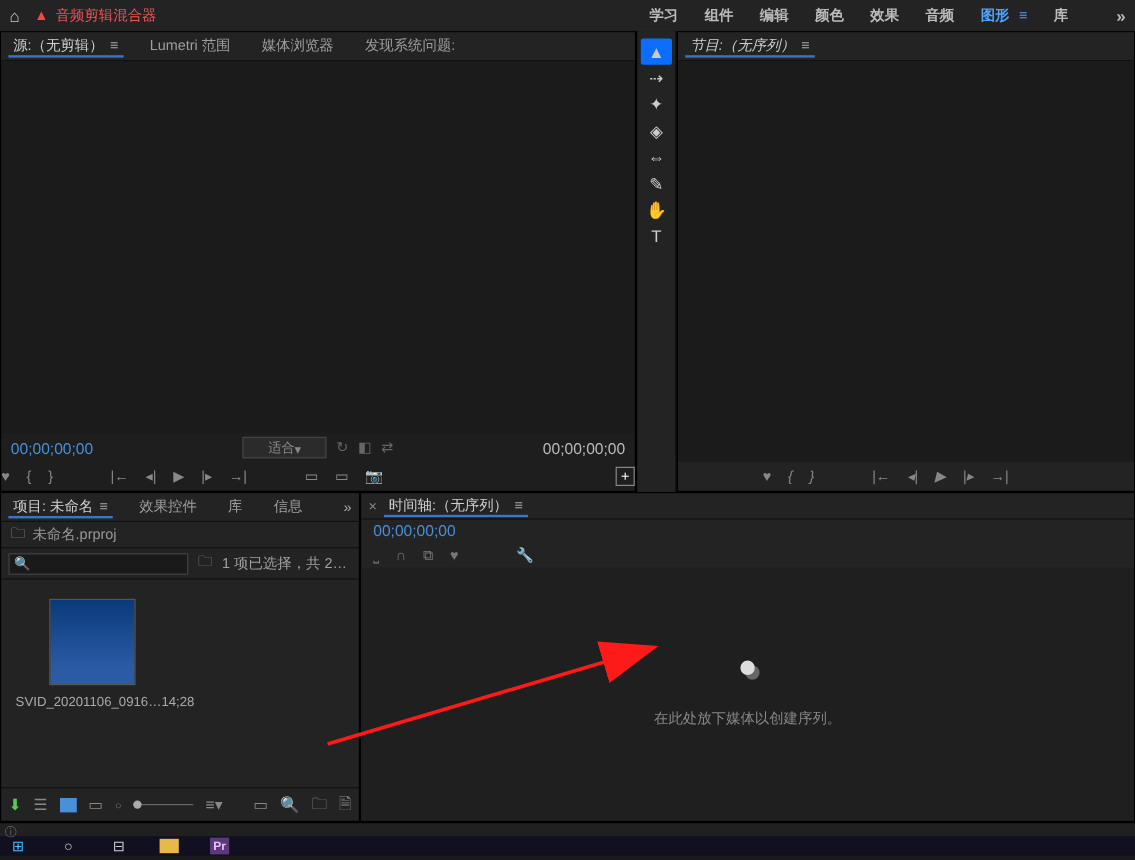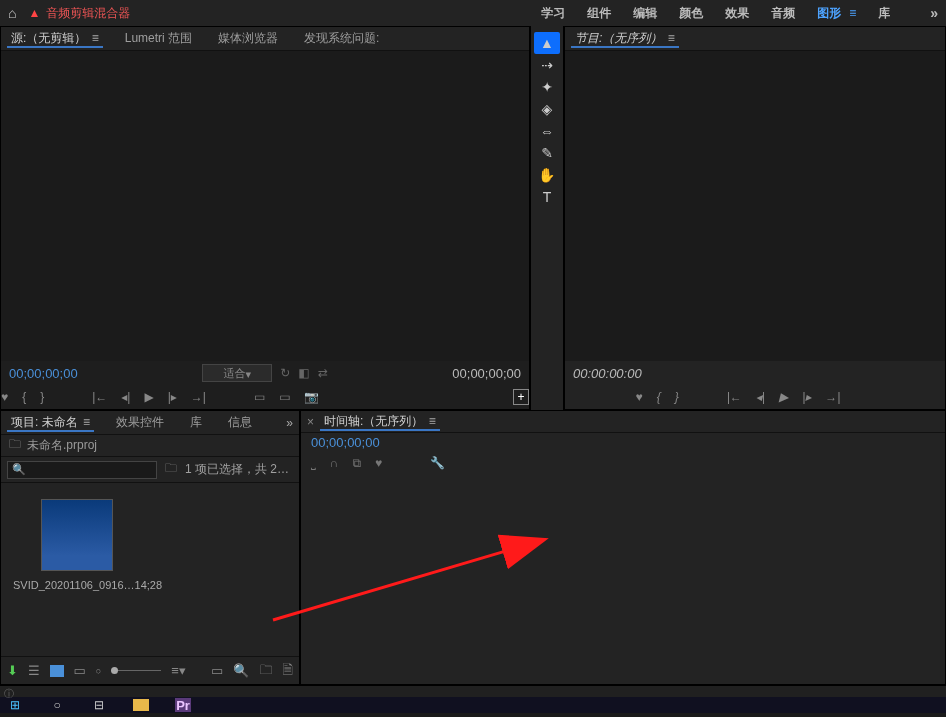--- a/index.html
+++ b/index.html
@@ -135,21 +135,21 @@
 
   .status-bar { height:12px; background:#202020; border-top:1px solid #000;}
   .taskbar {
     height:16px; background:#101020; display:flex; align-items:center; padding:0 6px; gap:24px;
   }
   .tb-ico { width:18px; height:14px; display:flex; align-items:center; justify-content:center; }
   .tb-win { color:#4cc2ff; font-size:12px; }
   .tb-search { color:#ccc; font-size:12px; }
   .tb-task { color:#ccc; font-size:12px; }
   .tb-folder { width:16px; height:12px; background:#e8b84a; }
-  .tb-pr { width:16px; height:14px; background:#5a3a7a; color:#eac4ff; font-size:13px; display:flex;align-items:center;justify-content:center; font-weight:bold;}
+  .tb-pr { width:16px; height:14px; background:#5a3a7a; color:#eac4ff; font-size:10px; display:flex;align-items:center;justify-content:center; font-weight:bold;}
 </style>
 </head>
 <body>
 
 <div class="topbar">
   <span class="home-icon">⌂</span>
   <span class="warn-icon">▲</span>
   <span class="warn-text">音频剪辑混合器</span>
   <div class="top-spacer"></div>
   <div class="workspace-tabs">
@@ -220,25 +220,20 @@
   </div>
 
   <div class="panel-program">
     <div class="panel-tabs">
       <span class="panel-tab active">
         <span>节目:（无序列）</span>
         <span class="hamburger">≡</span>
       </span>
     </div>
     <div class="viewer"></div>
-    <div class="timebar">
-      <span class="tc-plain">00:00:00:00</span>
-      <span></span>
-        <span></span>
-    </div>
     <div class="transport">
       <span>♥</span>
       <span>{</span>
       <span>}</span>
       <span style="width:20px;"></span>
       <span>|←</span>
       <span>◂|</span>
       <span>▶</span>
       <span>|▸</span>
       <span>→|</span>
@@ -309,20 +304,26 @@
       <span class="tc">00;00;00;00</span>
     </div>
     <div class="tl-iconrow">
       <span>⎵</span>
       <span>∩</span>
       <span>⧉</span>
       <span>♥</span>
       <span style="width:20px;"></span>
       <span>🔧</span>
     </div>
+    <div class="tl-body">
+      <div class="drop-hint">
+        <div class="filmico"></div>
+        <span>在此处放下媒体以创建序列。</span>
+      </div>
+    </div>
   </div>
 </div>
 
 <svg class="arrow-annot" viewBox="0 0 290 100">
   <defs>
     <marker id="ah" markerWidth="16" markerHeight="12" refX="14" refY="6" orient="auto">
       <polygon points="0,0 16,6 0,12" fill="#ff1a1a"></polygon>
     </marker>
   </defs>
   <line x1="5" y1="95" x2="275" y2="15" stroke="#ff1a1a" stroke-width="3" marker-end="url(#ah)"></line>

